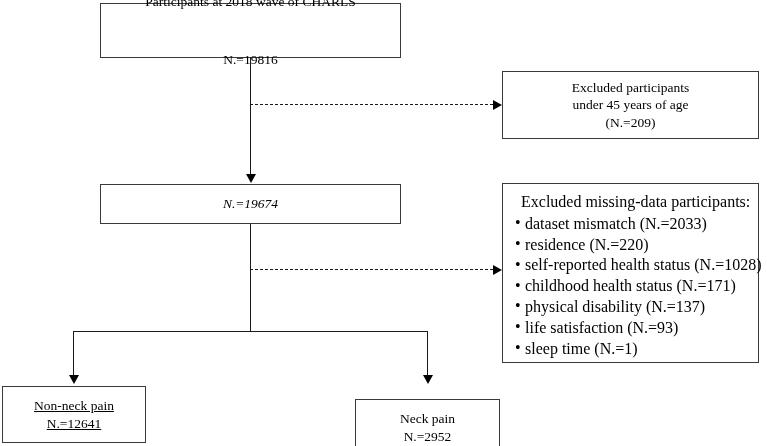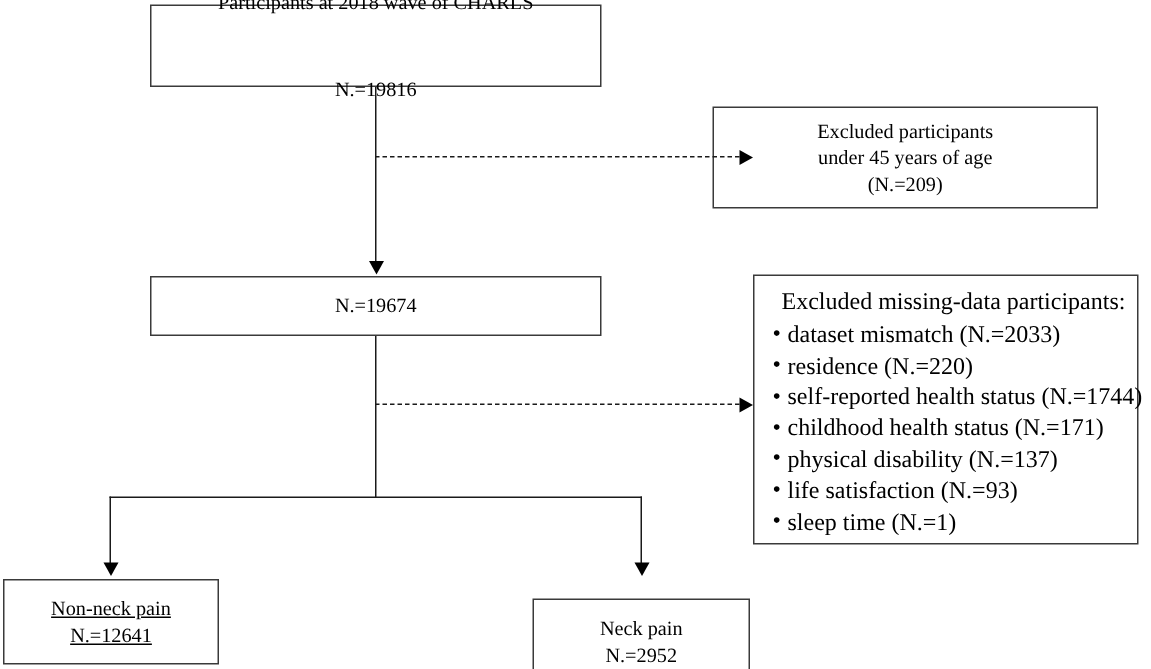--- a/index.html
+++ b/index.html
@@ -29,22 +29,22 @@
     line-height: 1.28;
     font-size: 13.5px;
   }
   .box .line {
     display: block;
     white-space: nowrap;
   }
 
   
   #node-source   { left: 100px; top: 3px;   width: 301px; height: 55px; gap: 40px; }
-  #node-eligible { left: 100px; top: 184px; width: 301px; height: 40px; }
-  #node-excl-age { left: 475px; top: 71px;  width: 257px; height: 68px; }
+  #node-eligible { left: 100px; top: 184px; width: 301px; height: 40px; font-style: italic; }
+  #node-excl-age { left: 502px; top: 71px;  width: 257px; height: 68px; }
   #node-excl-missing {
     left: 502px; top: 183px; width: 257px; height: 180px;
     align-items: flex-start;
     justify-content: flex-start;
     text-align: left;
     padding: 8px 4px 4px 6px;
     line-height: 1.30;
     font-size: 16px;
   }
   #node-nonneck  { left: 2px;   top: 386px; width: 144px; height: 57px; text-decoration: underline; }
@@ -123,21 +123,21 @@
 
   <div class="box" id="node-eligible">
     <span class="line">N.=19674</span>
   </div>
 
   <div class="box" id="node-excl-missing">
     <span class="excl-header">Excluded missing-data participants:</span>
     <ul class="excl-list">
       <li>dataset mismatch (N.=2033)</li>
       <li>residence (N.=220)</li>
-      <li>self-reported health status (N.=1744)</li>
+      <li>self-reported health status (N.=1028)</li>
       <li>childhood health status (N.=171)</li>
       <li>physical disability (N.=137)</li>
       <li>life satisfaction (N.=93)</li>
       <li>sleep time (N.=1)</li>
     </ul>
   </div>
 
   <div class="box" id="node-nonneck">
     <span class="line">Non-neck pain</span>
     <span class="line">N.=12641</span>

